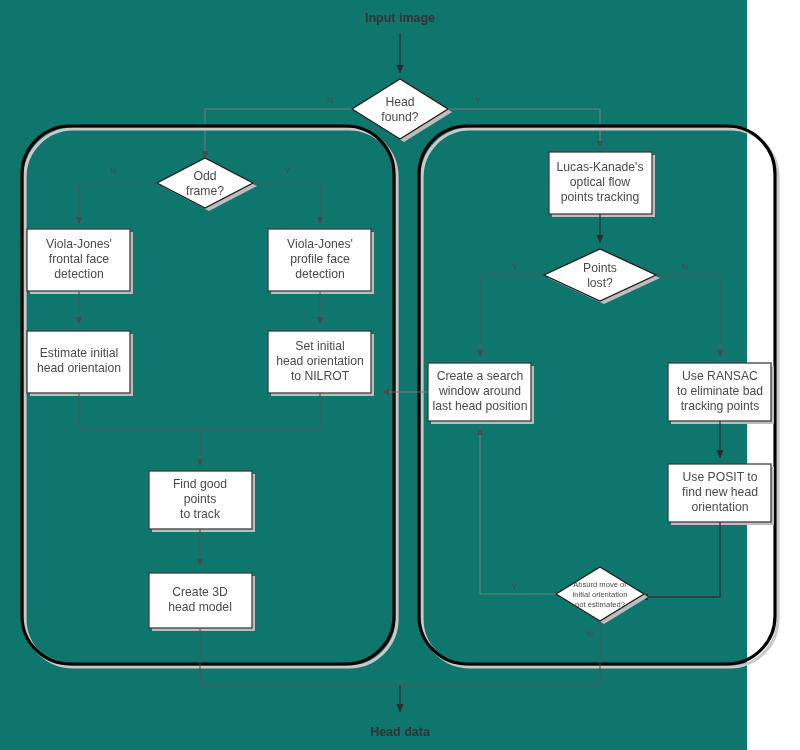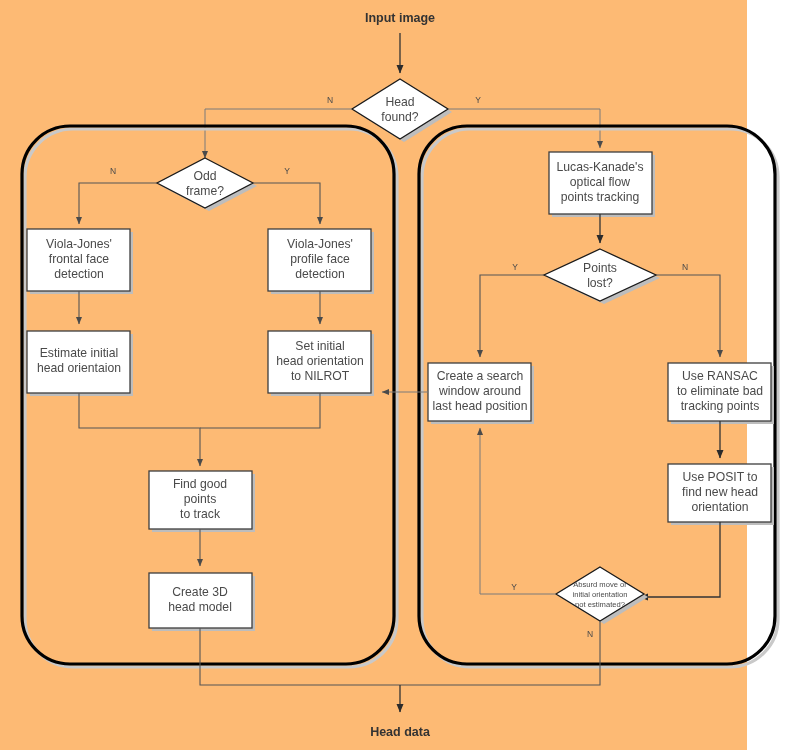--- a/index.html
+++ b/index.html
@@ -1,21 +1,21 @@
 <!DOCTYPE html>
 <html><head>
 <meta charset="utf-8">
 <style>
   html,body{margin:0;padding:0;background:#ffffff;}
   body{
     font-family:"Liberation Sans","DejaVu Sans",sans-serif;
     width:800px;height:750px;
     overflow:hidden;
   }
-  #stage{position:relative;width:747px;height:750px;background:#fdba74;}
+  #stage{position:relative;width:747px;height:750px;background:#0f766e;}
   #stage svg{position:absolute;left:0;top:0;width:800px;height:750px;}
 
   .endlabel{
     font-size:12.5px;font-weight:bold;fill:#333333;
     text-anchor:middle;dominant-baseline:middle;
   }
   .nodetext{
     font-size:12.2px;fill:#4a4a4a;text-anchor:middle;
     dominant-baseline:middle;
   }

